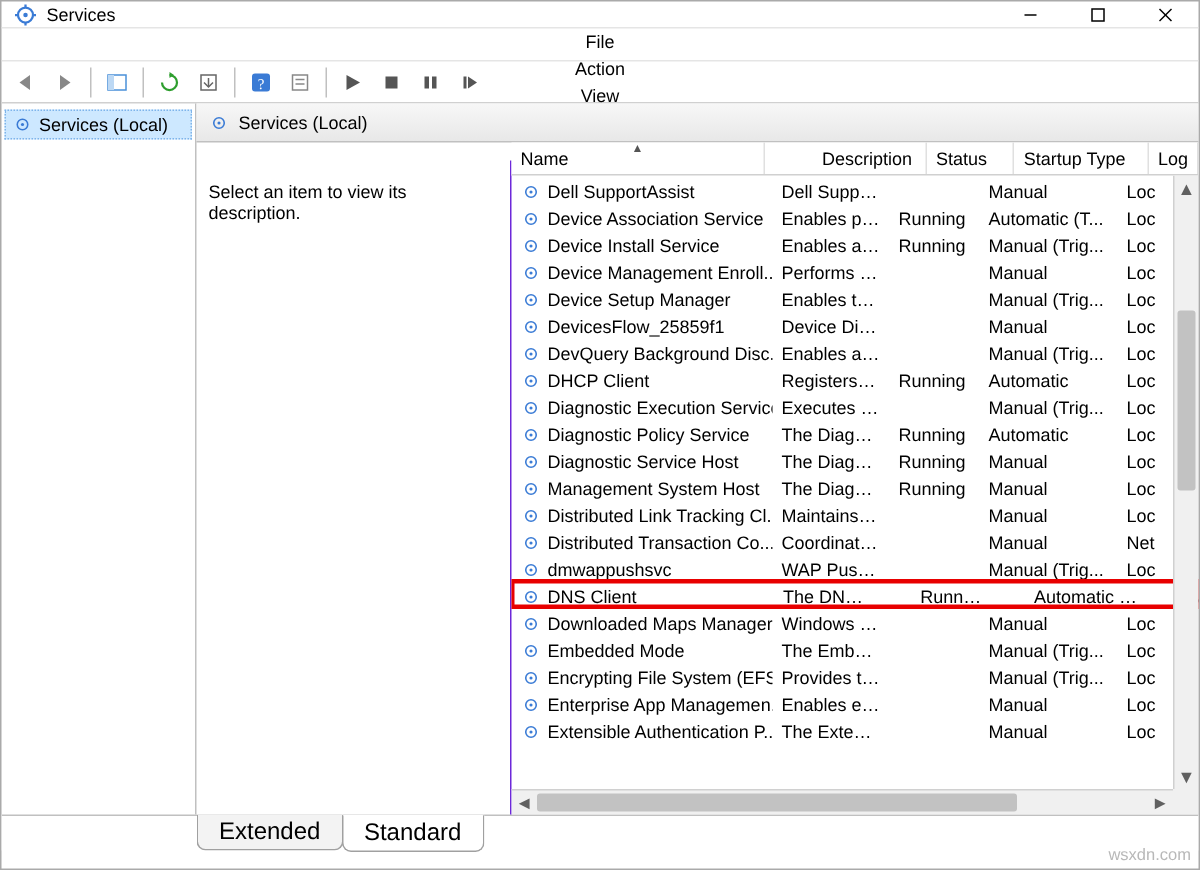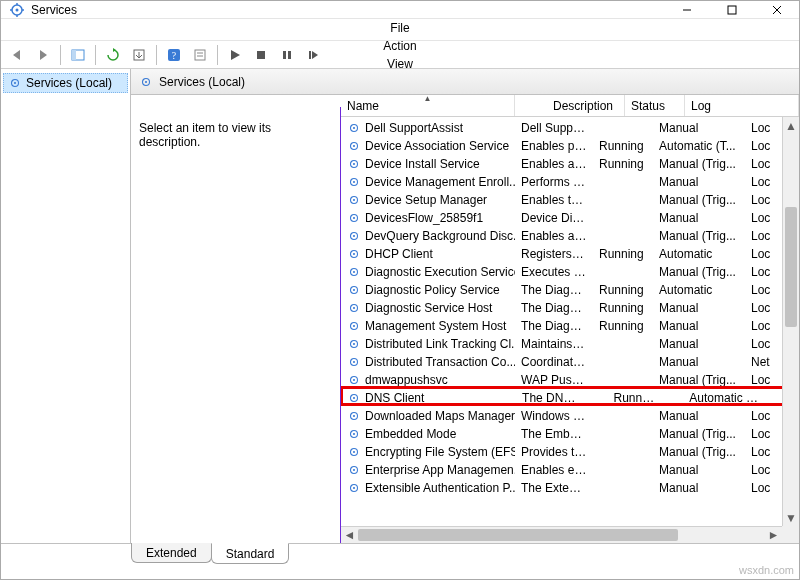--- a/index.html
+++ b/index.html
@@ -70,21 +70,21 @@
   .vscroll .thumb{ position:absolute; left:2px; right:2px; top:90px; height:120px; background:#c2c2c2; border-radius:2px;}
   .vscroll .abtn{ position:absolute; left:0; right:0; height:17px; display:flex; align-items:center; justify-content:center; color:#606060;}
   .vscroll .abtn.up{top:0;} .vscroll .abtn.down{bottom:0;}
   .hscroll { position:absolute; left:0; right:17px; bottom:0; height:17px; background:#f0f0f0; border-top:1px solid #d0d0d0;}
   .hscroll .thumb{ position:absolute; top:2px; bottom:2px; left:17px; width:320px; background:#c2c2c2; border-radius:2px;}
   .hscroll .abtn{ position:absolute; top:0; bottom:0; width:17px; display:flex; align-items:center; justify-content:center; color:#606060;}
   .hscroll .abtn.l{left:0;} .hscroll .abtn.r{right:0;}
   .scroll-corner{position:absolute; right:0; bottom:0; width:17px; height:17px; background:#f0f0f0;}
   
   .tabs { height:24px; display:flex; align-items:flex-start; padding-left:130px; background:#fff; border-top:1px solid #c0c0c0;}
-  .tab { padding:3px 14px 2px 14px; font-size:12px; border:1px solid #a0a0a0; border-top:none; border-radius:0 0 6px 6px; margin-right:-1px; background:#f3f3f3; position:relative; top:-1px;}
+  .tab { padding:3px 14px 2px 14px; font-size:16px; border:1px solid #a0a0a0; border-top:none; border-radius:0 0 6px 6px; margin-right:-1px; background:#f3f3f3; position:relative; top:-1px;}
   .tab.active { background:#fff; border-top:1px solid #fff; z-index:1;}
   
   .watermark { position:absolute; right:6px; bottom:4px; font-size:11px; color:#b8b8b8;}
 </style>
 </head>
 <body>
 
 <div class="titlebar">
   <span class="icon">
     <svg viewBox="0 0 16 16">
@@ -219,20 +219,21 @@
         <span>Select an item to view its description.</span>
       </div>
       <div class="list-pane">
         <div class="cols">
           <div class="col name">
             <span>Name</span>
             <span class="sort-arrow">▲</span>
           </div>
           <div class="col desc">Description</div>
           <div class="col status">Status</div>
+          <div class="col stype">Startup Type</div>
           <div class="col logon">Log</div>
         </div>
         <div class="rows" id="rows">
             <div class="row">
               <div class="cell cname">
                 <span class="gear"><svg viewBox="0 0 16 16">
                     <circle cx="8" cy="8" r="4" fill="none" stroke="#3a7bd5" stroke-width="1.2"></circle>
                     <circle cx="8" cy="8" r="1.2" fill="#3a7bd5"></circle>
                   </svg></span>
                 <span>Dell SupportAssist</span>

